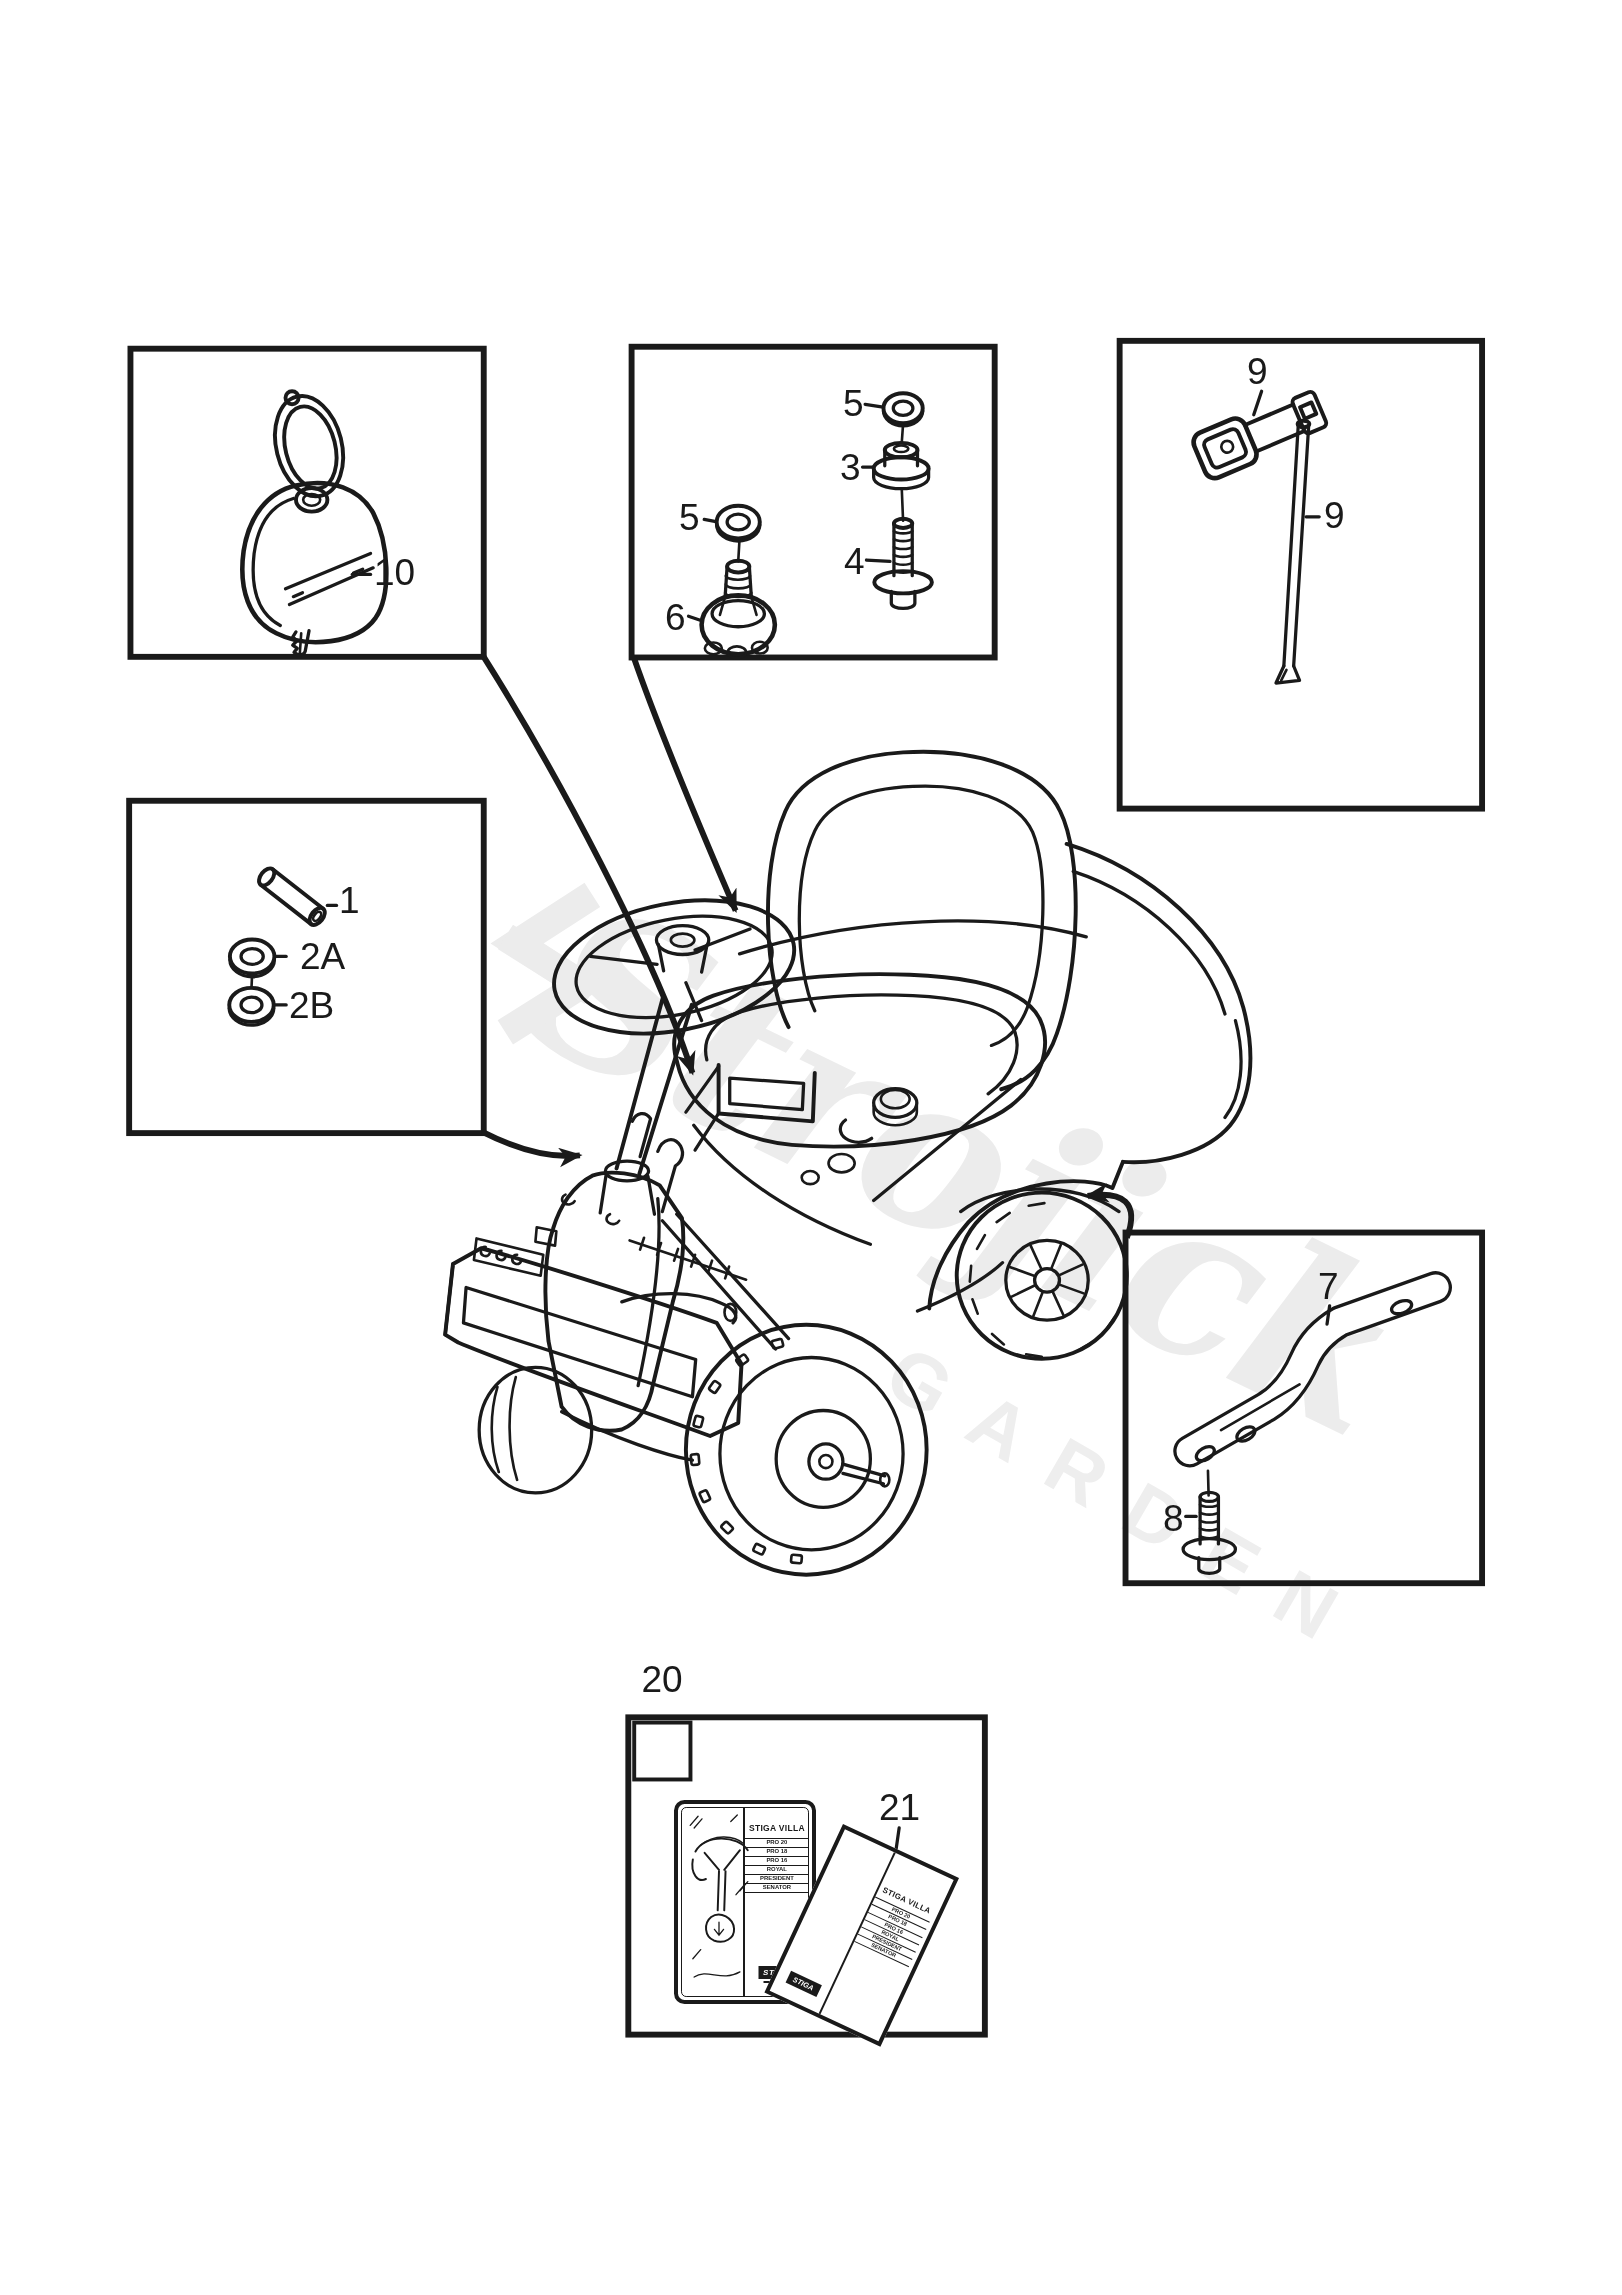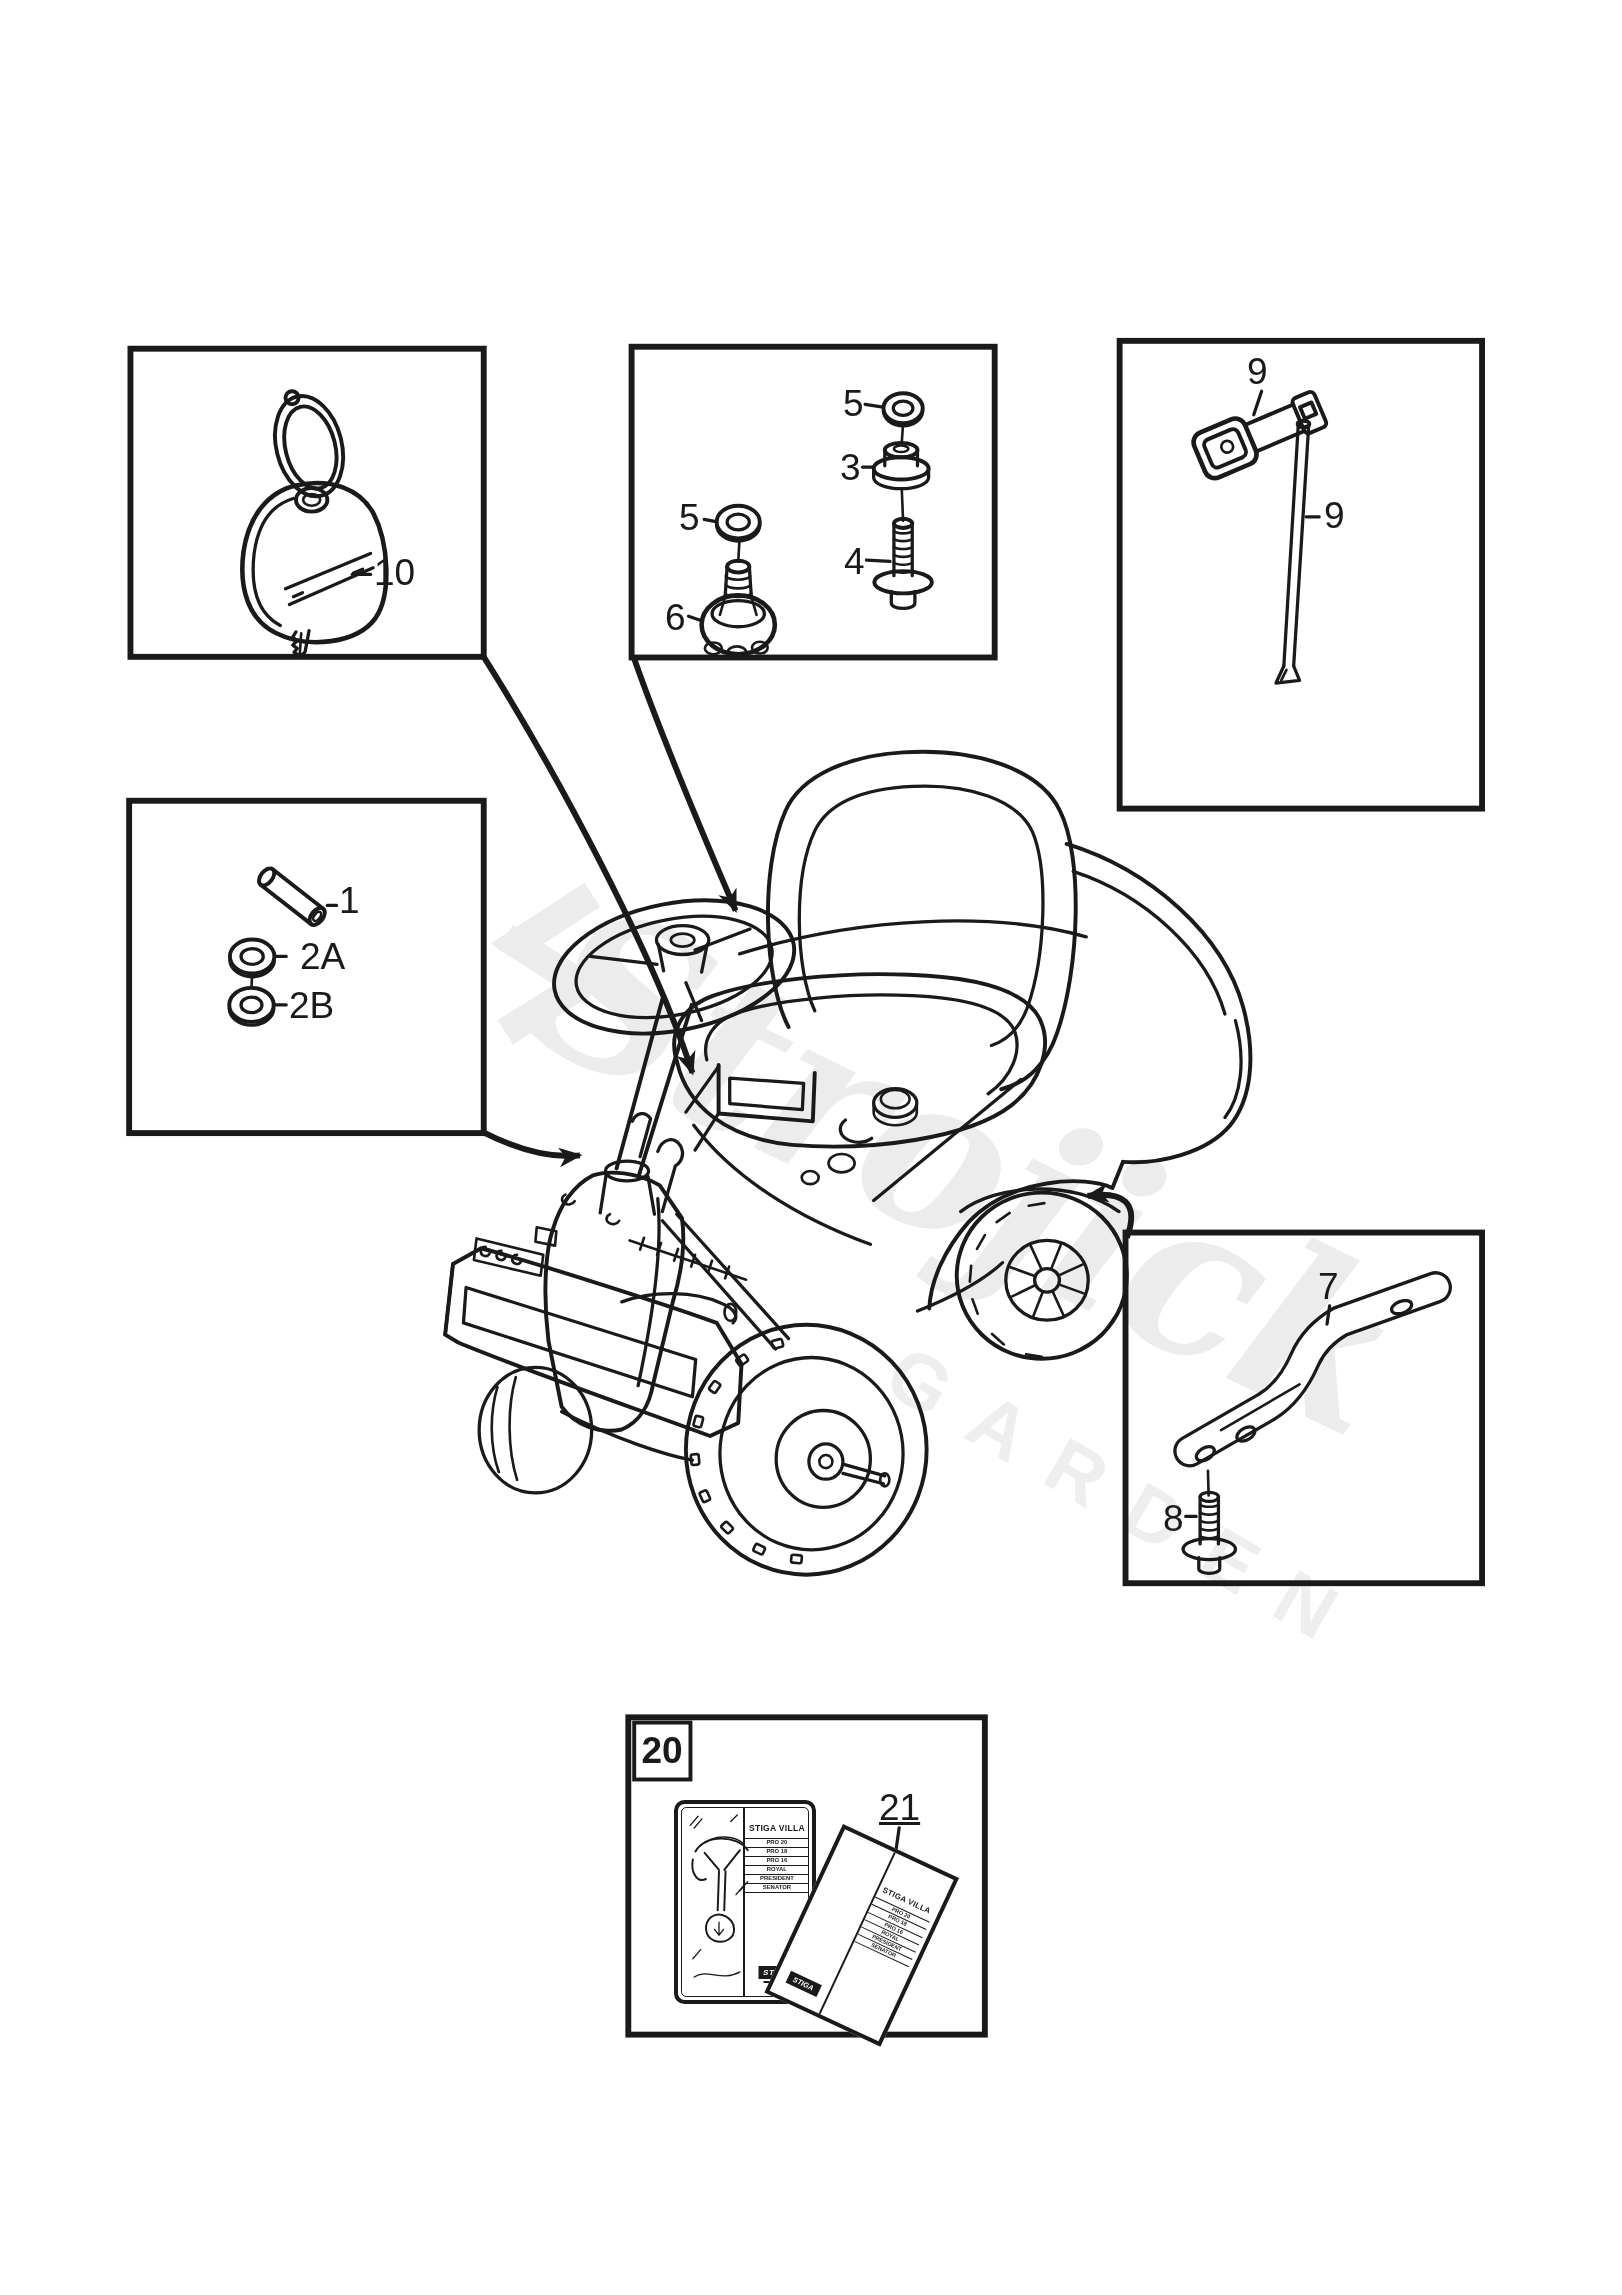--- a/index.html
+++ b/index.html
@@ -6,22 +6,22 @@
   .page{position:relative;width:1623px;height:2295px;background:#ffffff;overflow:hidden;
         font-family:"Liberation Sans",sans-serif;color:#1a1a1a;}
   svg{position:absolute;left:0;top:0;}
   .art{z-index:2;}
   .wm{position:absolute;z-index:1;color:#ececec;user-select:none;white-space:nowrap;}
   .wm-word{left:609px;top:851px;font-family:"DejaVu Serif",serif;font-style:italic;font-weight:bold;
            font-size:216px;transform:rotate(26deg);transform-origin:0 0;letter-spacing:-3.9px;}
   .wm-sub{left:916px;top:1328px;font-size:77px;font-weight:bold;letter-spacing:34px;
           transform:rotate(30deg);transform-origin:0 0;color:#eeeeee;}
   .plabel{position:absolute;z-index:4;font-size:37px;font-weight:500;line-height:1;}
-  .label20{position:absolute;z-index:4;left:634px;top:1722px;width:56px;height:57px;
-           display:flex;align-items:center;justify-content:center;font-size:37px;font-weight:700;}
+  .label20{position:absolute;z-index:4;left:634px;top:1651px;width:56px;height:57px;
+           display:flex;align-items:center;justify-content:center;font-size:37px;font-weight:400;}
   
   .manual{position:absolute;z-index:3;left:674px;top:1800px;width:142px;height:204px;
           border:4.6px solid #1a1a1a;border-radius:10.5px;background:#fff;box-sizing:border-box;}
   .manual-inner{position:absolute;left:2.6px;top:2.6px;right:2.6px;bottom:2.6px;border:1.3px solid #1a1a1a;
           border-radius:5.2px;}
   .manual-col{position:absolute;right:0;top:0;bottom:0;width:63px;border-left:2px solid #1a1a1a;}
   .doc-title{display:block;text-align:center;font-size:8.5px;font-weight:bold;margin-top:15.7px;letter-spacing:0.3px;}
   .doc-rows{margin-top:5.2px;border-top:1.3px solid #1a1a1a;}
   .doc-row{display:block;text-align:center;font-size:5.9px;font-weight:bold;line-height:7.9px;
            border-bottom:1.3px solid #1a1a1a;}
@@ -311,21 +311,21 @@
   <div class="plabel" style="left:840px;top:449px;">3</div>
   <div class="plabel" style="left:844px;top:543px;">4</div>
   <div class="plabel" style="left:1247px;top:353px;">9</div>
   <div class="plabel" style="left:1324px;top:497px;">9</div>
   <div class="plabel" style="left:339px;top:882px;">1</div>
   <div class="plabel" style="left:300px;top:938px;">2A</div>
   <div class="plabel" style="left:289px;top:987px;">2B</div>
   <div class="plabel" style="left:1318px;top:1268px;">7</div>
   <div class="plabel" style="left:1163px;top:1500px;">8</div>
   <div class="label20">20</div>
-  <div class="plabel" style="left:879px;top:1789px;text-decoration:underline;">21</div>
+  <div class="plabel" style="left:879px;top:1789px;">21</div>
 
   <div class="manual">
     <div class="manual-inner">
       <svg class="sketchsvg" width="68" height="187" viewBox="0 0 104 286">
         <g fill="none" stroke="#1a1a1a" stroke-width="3" stroke-linecap="round">
           <path d="M 16,62 C 30,36 80,36 96,60"></path>
           <path d="M 24,52 C 44,36 74,36 90,50" stroke-width="2"></path>
           <path d="M 12,74 C 8,96 20,110 32,104"></path>
           <path d="M 30,64 L 52,90 M 84,60 L 60,90"></path>
           <path d="M 52,92 L 50,152 M 62,92 L 60,152"></path>

